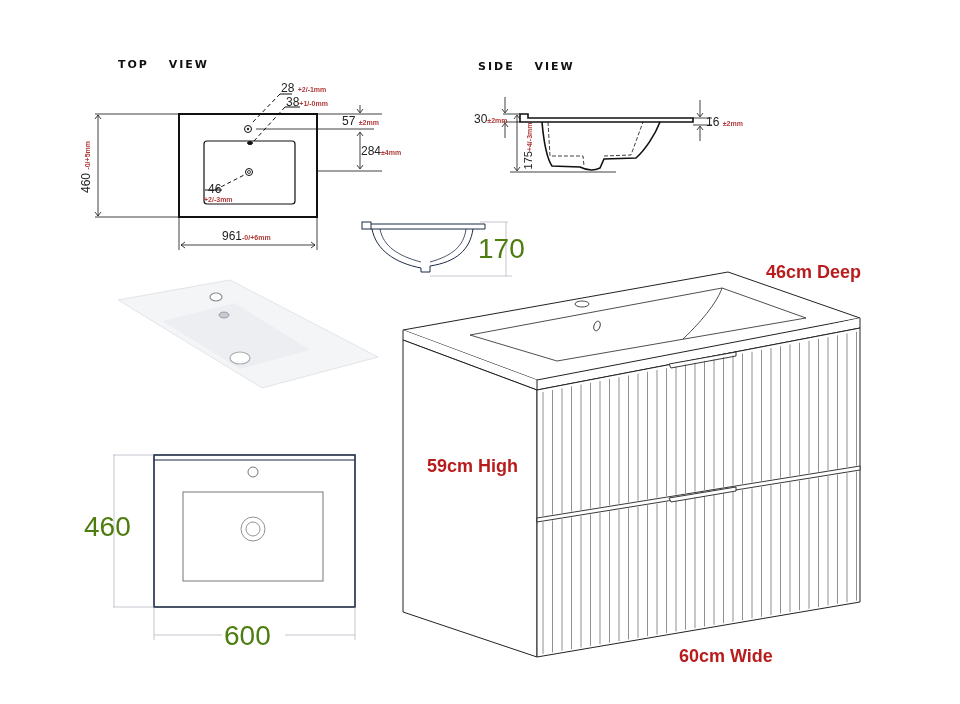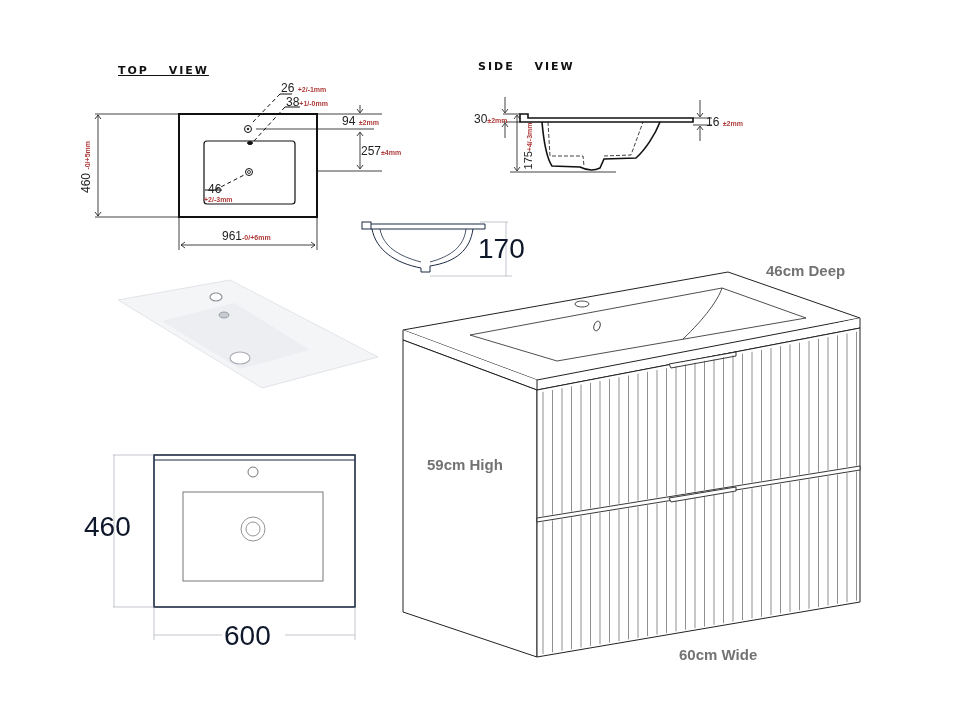--- a/index.html
+++ b/index.html
@@ -1,28 +1,28 @@
 <!DOCTYPE html>
 <html><head>
 <meta charset="utf-8">
 <style>
   html, body { margin:0; padding:0; background:#ffffff; }
   body { width:960px; height:704px; position:relative; overflow:hidden; font-family:"Liberation Sans", sans-serif; }
   .abs { position:absolute; }
   .view-title { font-family:"DejaVu Sans", sans-serif; font-weight:bold; font-size:11px; letter-spacing:2px; color:#111; word-spacing:14px; }
   .dim { font-family:"Liberation Sans", sans-serif; font-size:12px; color:#222; white-space:nowrap; }
   .tol { font-size:7px; color:#b03a3a; font-weight:bold; }
-  .big-dim { font-family:"Liberation Sans", sans-serif; font-size:28px; color:#0f172a; }
-  .label-bold { font-family:"Liberation Sans", sans-serif; font-weight:bold; font-size:15px; color:#737373; white-space:nowrap; }
+  .big-dim { font-family:"Liberation Sans", sans-serif; font-size:28px; color:#4d7c0f; }
+  .label-bold { font-family:"Liberation Sans", sans-serif; font-weight:bold; font-size:18px; color:#b91c1c; white-space:nowrap; }
   svg { position:absolute; left:0; top:0; }
 </style>
 </head>
 <body>
 
-<div class="abs view-title" style="left:118px;top:64px;text-decoration:underline;">TOP VIEW</div>
+<div class="abs view-title" style="left:118px;top:58px;">TOP VIEW</div>
 
 <svg width="960" height="704">
 
   <g stroke="#111" fill="none">
     <rect x="179" y="114" width="138" height="103" stroke-width="2"></rect>
     <rect x="204" y="141" width="91" height="63" rx="3" stroke-width="1.2"></rect>
     <circle cx="248" cy="129" r="3.5" stroke-width="1"></circle>
     <circle cx="248" cy="129" r="0.8" fill="#111"></circle>
     <ellipse cx="250" cy="143" rx="2.5" ry="1.5" fill="#111"></ellipse>
     <circle cx="249" cy="172" r="3.5" stroke-width="1"></circle>
@@ -199,24 +199,24 @@
       <line x1="828" x2="828" y1="476.1517027863777" y2="605.4489164086688"></line>
       <line x1="837.5" x2="837.5" y1="335.31888544891643" y2="468.6222910216718"></line>
       <line x1="837.5" x2="837.5" y1="474.6222910216718" y2="603.8312693498452"></line>
       <line x1="847" x2="847" y1="333.4953560371517" y2="467.09287925696594"></line>
       <line x1="847" x2="847" y1="473.09287925696594" y2="602.2136222910217"></line>
       <line x1="856.5" x2="856.5" y1="331.671826625387" y2="465.5634674922601"></line>
       <line x1="856.5" x2="856.5" y1="471.5634674922601" y2="600.5959752321982"></line>
     </g>
 </svg>
 
-<div class="abs dim" style="left:281px;top:81px;"><span>26</span> <span class="tol">+2/-1mm</span></div>
+<div class="abs dim" style="left:281px;top:81px;"><span>28</span> <span class="tol">+2/-1mm</span></div>
 <div class="abs dim" style="left:286px;top:95px;"><span>38</span><span class="tol">+1/-0mm</span></div>
-<div class="abs dim" style="left:342px;top:114px;"><span>94</span> <span class="tol">±2mm</span></div>
-<div class="abs dim" style="left:361px;top:144px;"><span>257</span><span class="tol">±4mm</span></div>
+<div class="abs dim" style="left:342px;top:114px;"><span>57</span> <span class="tol">±2mm</span></div>
+<div class="abs dim" style="left:361px;top:144px;"><span>284</span><span class="tol">±4mm</span></div>
 <div class="abs dim" style="left:208px;top:182px;">46</div>
 <div class="abs tol" style="left:204px;top:196px;">+2/-3mm</div>
 <div class="abs dim" style="left:60px;top:160px;transform:rotate(-90deg);transform-origin:center;"><span>460</span> <span class="tol">-0/+5mm</span></div>
 <div class="abs dim" style="left:222px;top:229px;background:#fff;"><span>961</span><span class="tol">-0/+6mm</span></div>
 
 <div class="abs view-title" style="left:478px;top:60px;">SIDE VIEW</div>
 <div class="abs dim" style="left:474px;top:112px;"><span>30</span><span class="tol">±2mm</span></div>
 <div class="abs dim" style="left:706px;top:115px;"><span>16</span> <span class="tol">±2mm</span></div>
 <div class="abs dim" style="left:505px;top:140px;transform:rotate(-90deg);transform-origin:center;font-size:11px;"><span>175</span><span class="tol">+4/-3mm</span></div>
 

